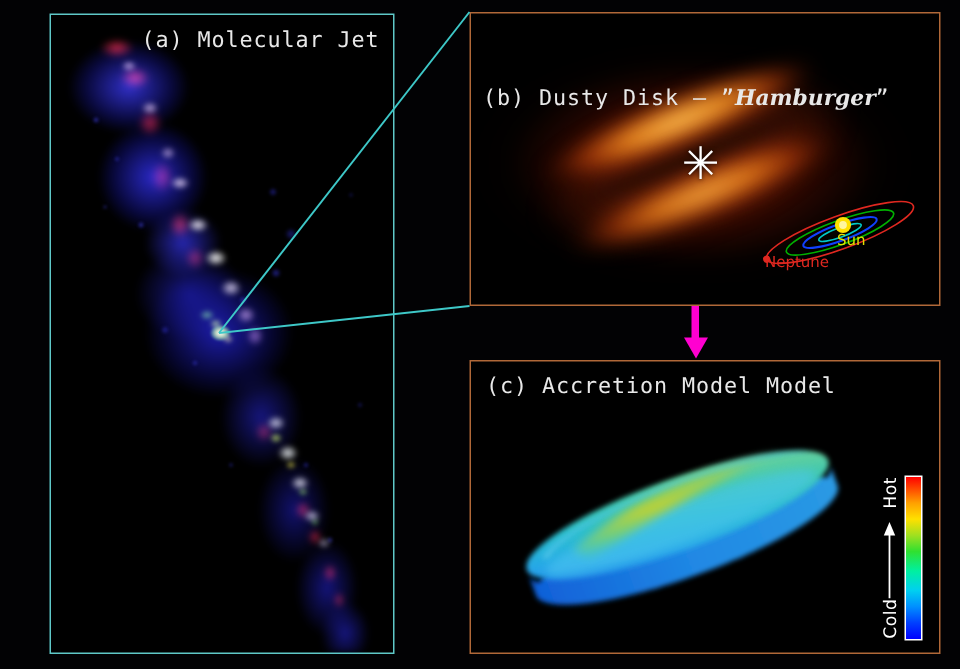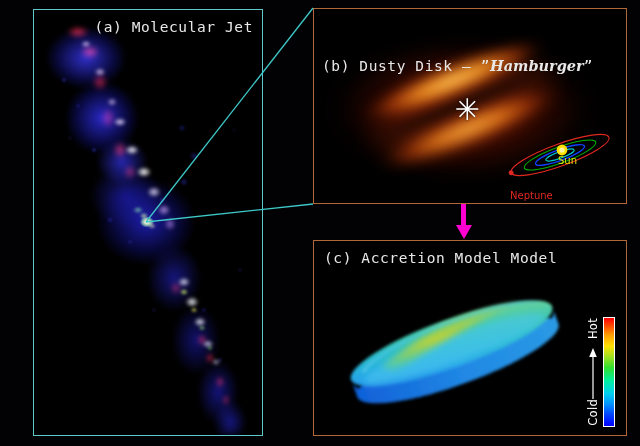--- a/index.html
+++ b/index.html
@@ -241,21 +241,21 @@
     z-index: 30;
   }
   #solar-inset svg { display: block; }
   .inset-label {
     position: absolute;
     font-family: "DejaVu Sans", sans-serif;
     font-size: 10px;
     white-space: nowrap;
   }
   #label-sun   { left: 58px;  top: 32px; color: #e0e000; }
-  #label-neptune { left: 10px; top: 47px; color: #e02820; margin-top: 20px; }
+  #label-neptune { left: 10px; top: 47px; color: #e02820; }
 
   
   #transition-arrow {
     position: absolute;
     left: 455px;
     top: 204px;
     width: 18px;
     height: 36px;
     z-index: 50;
   }

